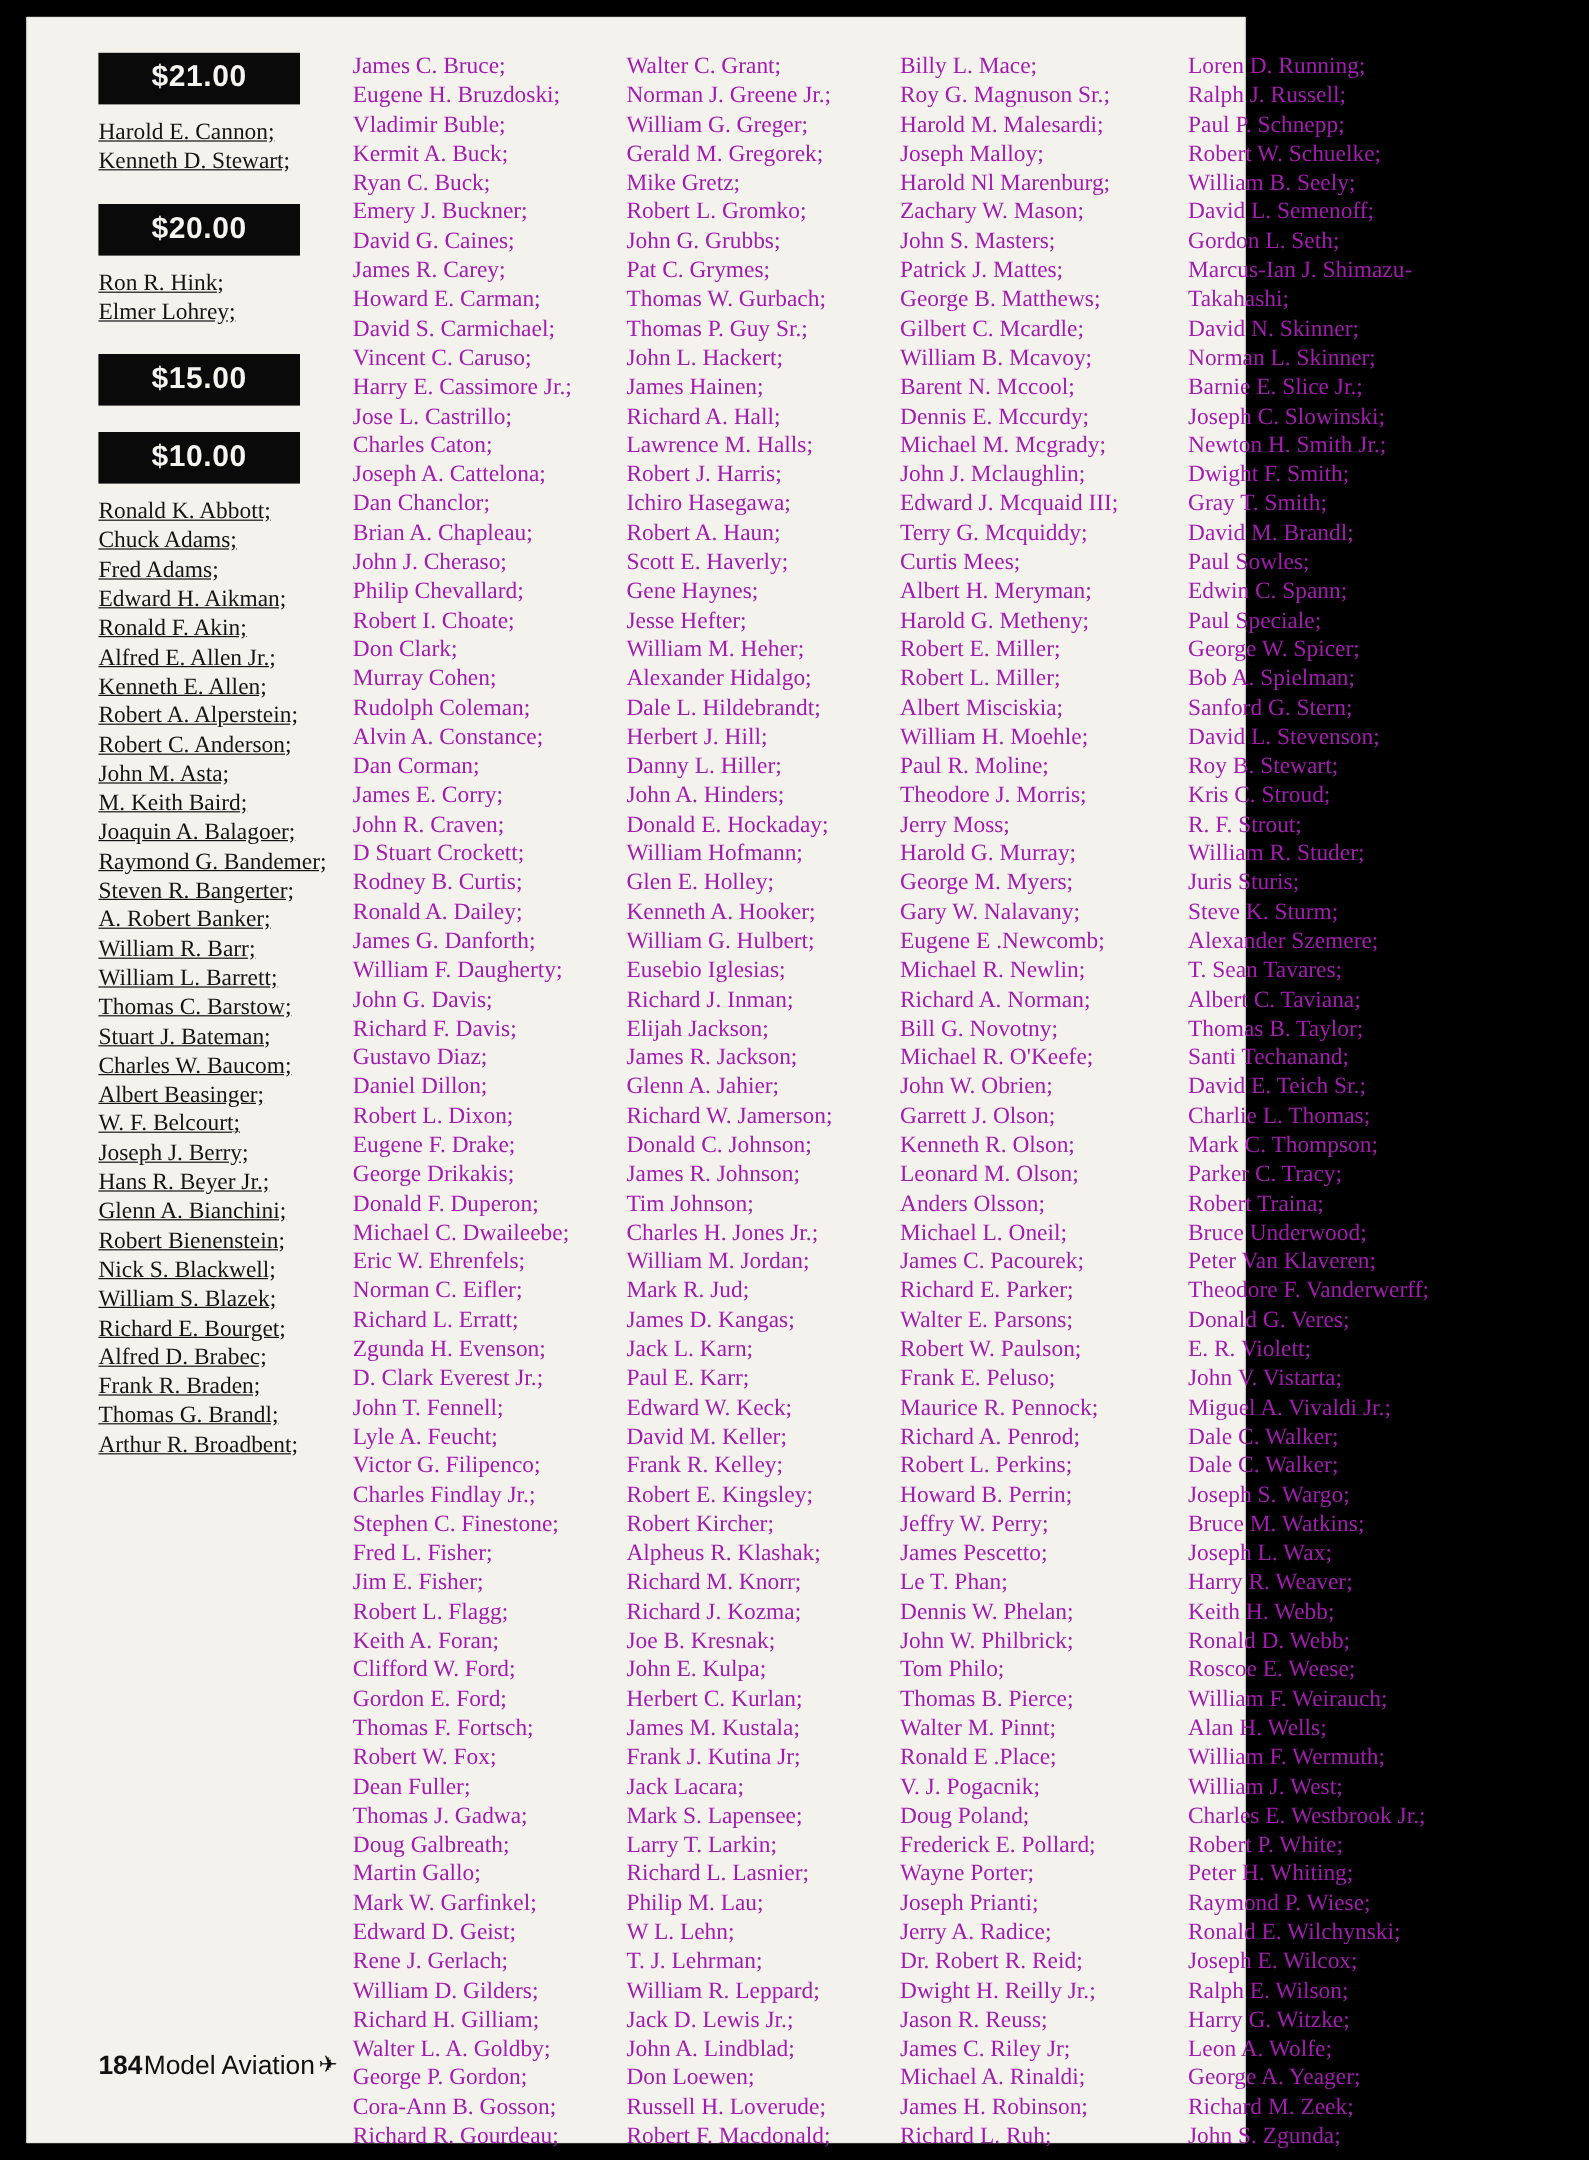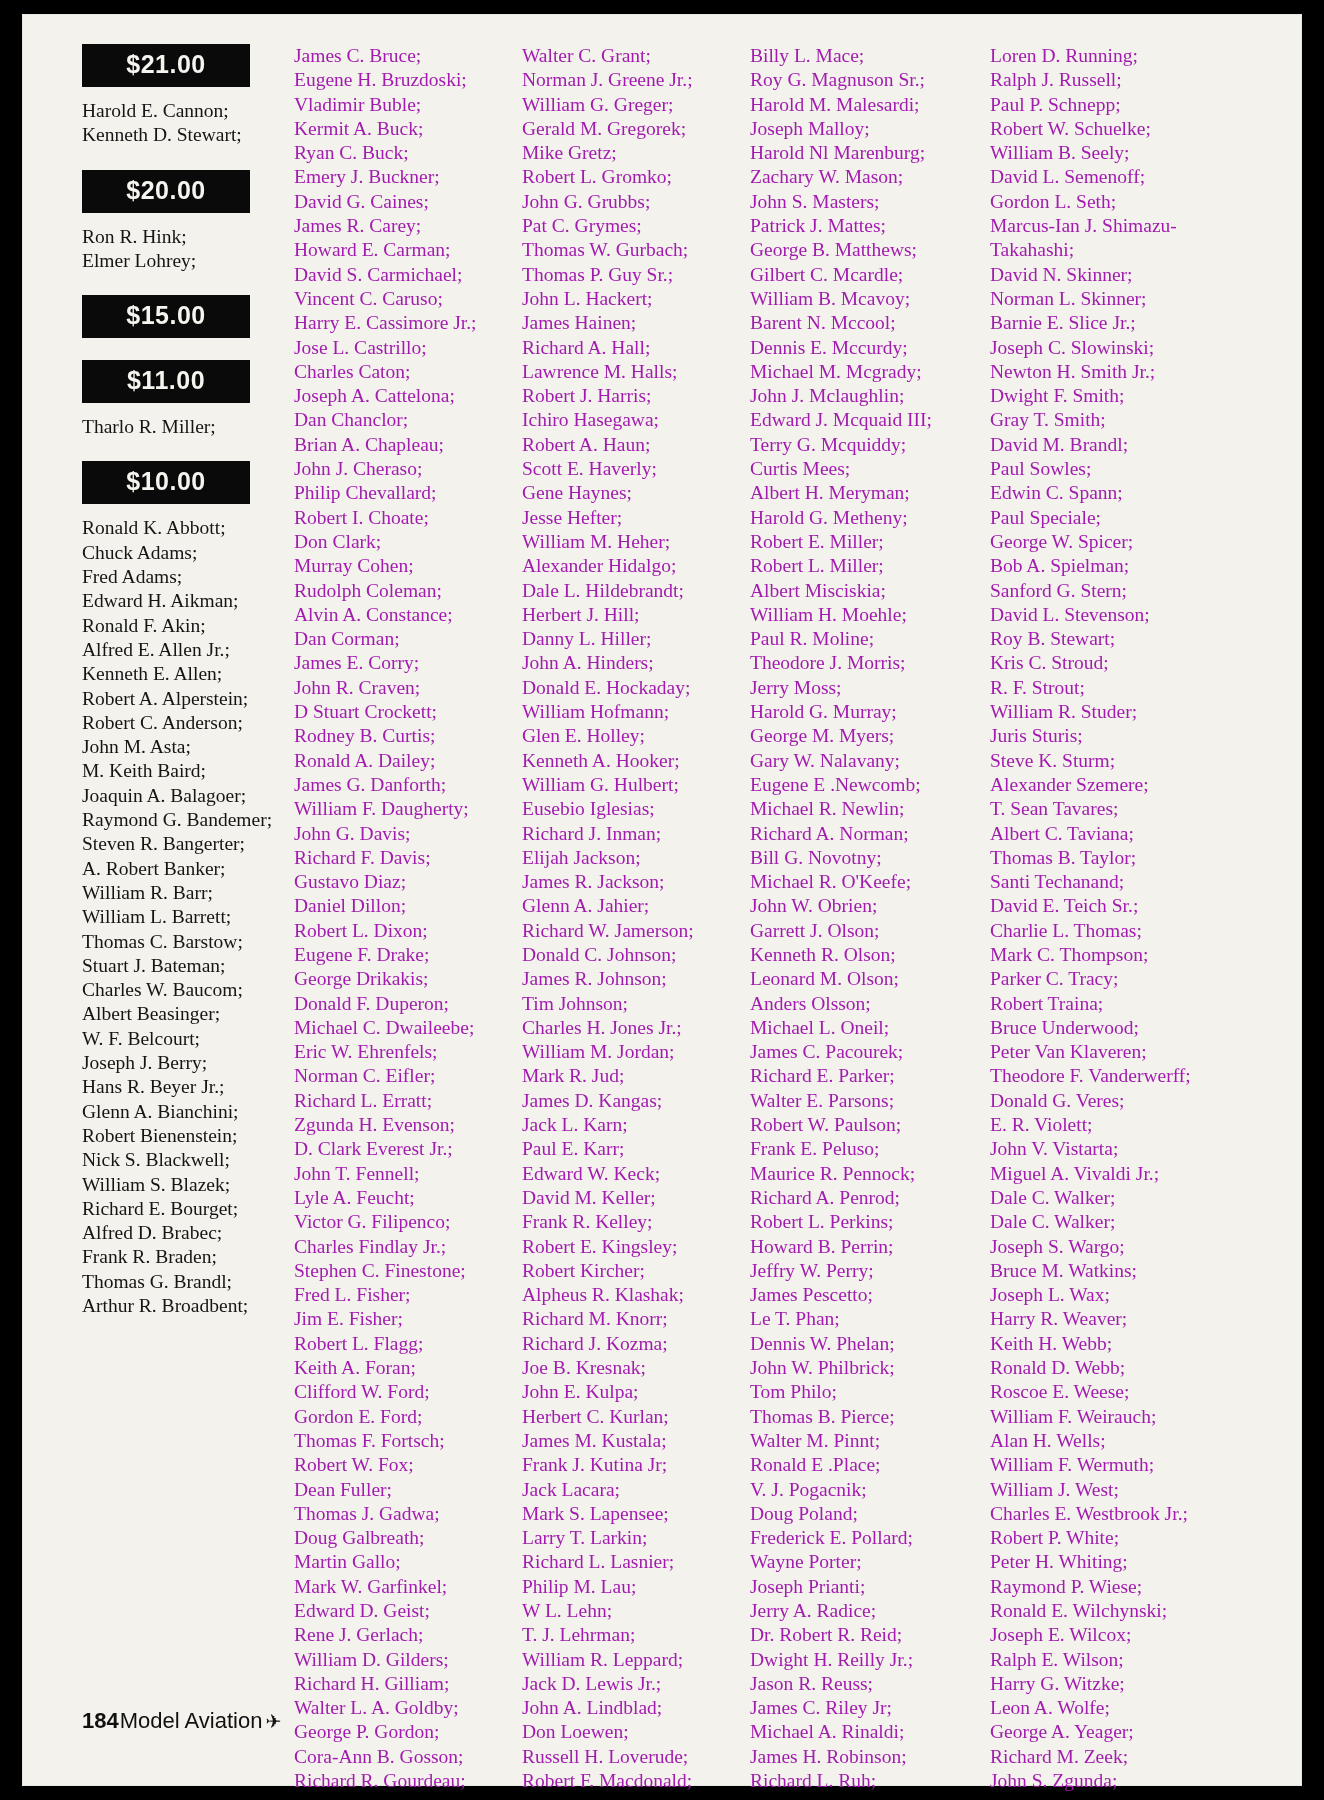--- a/index.html
+++ b/index.html
@@ -12,21 +12,21 @@
     width: 1324px;
     height: 1800px;
     background: #000;
     overflow: hidden;
     font-family: "Liberation Serif", serif;
   }
   .paper {
     position: absolute;
     left: 22px;
     top: 14px;
-    width: 1280px;
+    width: 1016px;
     height: 1772px;
     background: #f4f2ec;
     box-shadow: inset 0 0 0 1px #e8e6e0;
   }
   .content {
     position: absolute;
     left: 60px;
     top: 30px;
     width: 1180px;
     height: 1640px;
@@ -60,21 +60,21 @@
     letter-spacing: 0.5px;
     width: 168px;
   }
   .group { margin-bottom: 22px; }
   .names {
     font-family: "Liberation Serif", serif;
     font-size: 19.5px;
     line-height: 24.3px;
     color: #151515;
   }
-  .names div { white-space: nowrap; }
+  .names div { white-space: nowrap; text-decoration: underline; }
 
   .col-names {
     font-family: "Liberation Serif", serif;
     font-size: 19.5px;
     line-height: 24.3px;
     color: #a21caf;
   }
   .col-names div { white-space: nowrap; }
 
   .footer {
@@ -110,26 +110,20 @@
             </div>
             <div class="group">
               <div class="amount-box">$20.00</div>
               <div class="names">
                 <div>Ron R. Hink;</div>
                 <div>Elmer Lohrey;</div>
               </div>
             </div>
             <div class="group">
               <div class="amount-box">$15.00</div>
-            </div>
-            <div class="group">
-              <div class="amount-box">$11.00</div>
-              <div class="names">
-                <div>Tharlo R. Miller;</div>
-              </div>
             </div>
             <div class="group">
               <div class="amount-box">$10.00</div>
               <div class="names">
                 <div>Ronald K. Abbott;</div>
                 <div>Chuck Adams;</div>
                 <div>Fred Adams;</div>
                 <div>Edward H. Aikman;</div>
                 <div>Ronald F. Akin;</div>
                 <div>Alfred E. Allen Jr.;</div>

